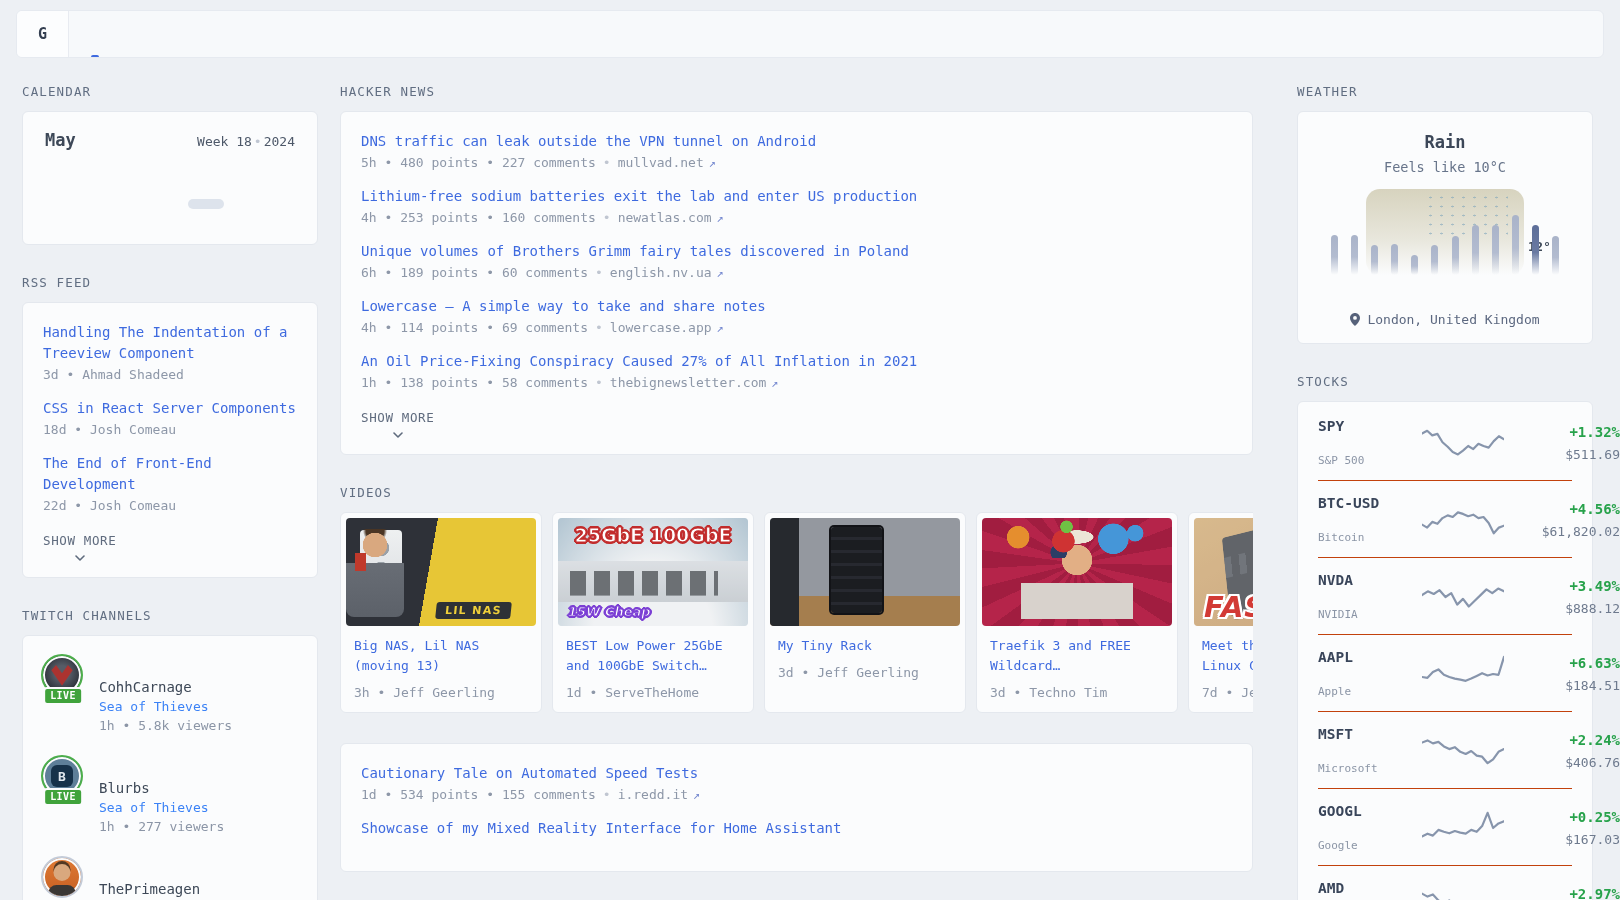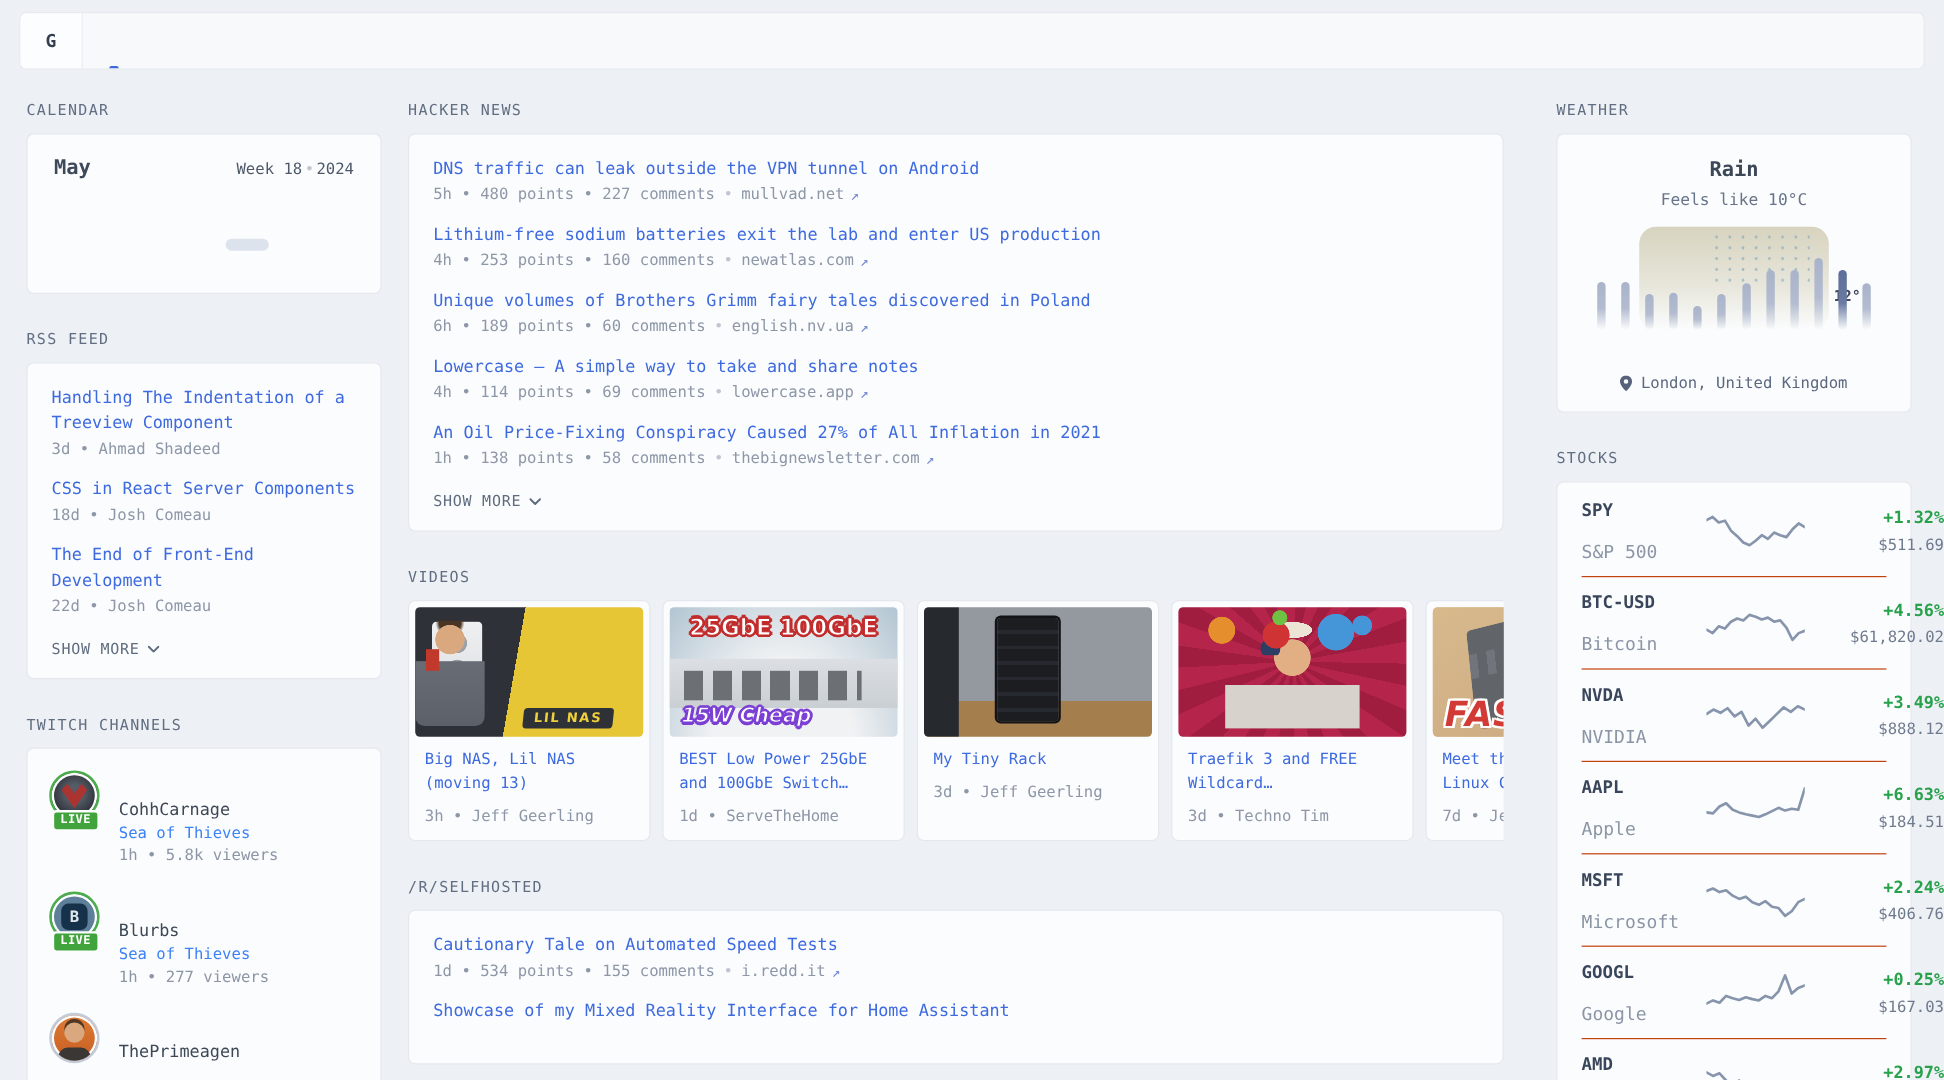--- a/index.html
+++ b/index.html
@@ -67,21 +67,21 @@
   
   .feed { padding:19px 20px 16px; }
   .feed-item { margin-bottom:16px; }
   .feed-title { font-size:14px; line-height:21px; color:#3e6adf; cursor:pointer; display:block; }
   .feed-meta { margin-top:3px; font-size:13px; color:#8d97a8; display:flex; align-items:center; white-space:nowrap; }
   .feed-meta .bullet { color:#c0c6d1; padding:0 7px; }
   .feed-meta .domain { color:#8d97a8; cursor:pointer; }
   .feed-meta .arrow { color:#7488d0; margin-left:5px; font-size:12px; }
   .show-more {
     display:inline-flex; align-items:center; gap:7px; margin-top:4px;
-    font-size:12.5px; letter-spacing:.05em; color:#5f6b7e; cursor:pointer;
+    font-size:12.5px; letter-spacing:.05em; color:#5f6b7e; cursor:pointer;flex-direction:column;
   }
   .show-more svg { display:block; }
 
   
   .twitch { padding:18px 18px 14px; }
   .tw-row { display:flex; align-items:flex-start; margin-bottom:22px; cursor:pointer; }
   .av-wrap { position:relative; width:44px; flex:none; }
   .avatar {
     position:relative; width:42px; height:42px; border-radius:50%;
     border:2px solid #4cae4b; box-shadow:inset 0 0 0 2px #fbfcfd; overflow:hidden;
@@ -142,21 +142,21 @@
   .thumb-switch::before { content:""; position:absolute; left:0; right:0; top:40%; height:38%;
     background:
       repeating-linear-gradient(90deg,#33373c 0 16px, rgba(0,0,0,0) 16px 24px),
       linear-gradient(#d2d6da,#b9bfc4);
     background-size:78% 60%, 100% 100%;
     background-position:12px 60%, 0 0;
     background-repeat:no-repeat; }
   .thumb-switch .tt1 { top:6px; left:0; width:100%; text-align:center; font-size:19px; color:#fff;
     -webkit-text-stroke:1px #c22c2c;
     text-shadow:-2px 0 #c22c2c,2px 0 #c22c2c,0 -2px #c22c2c,0 2px #c22c2c,-1px -1px #c22c2c,1px 1px #c22c2c,-1px 1px #c22c2c,1px -1px #c22c2c; }
-  .thumb-switch .tt2 { bottom:7px; left:10px; font-size:17px; color:#fff; font-style:italic;
+  .thumb-switch .tt2 { bottom:7px; left:10px; font-size:13px; color:#fff; font-style:italic;
     -webkit-text-stroke:1px #7b3fd4;
     text-shadow:-2px 0 #7b3fd4,2px 0 #7b3fd4,0 -2px #7b3fd4,0 2px #7b3fd4,-1px -1px #7b3fd4,1px 1px #7b3fd4,-1px 1px #7b3fd4,1px -1px #7b3fd4; }
 
   .thumb-rack { background:linear-gradient(180deg,#94989f 0 72%, #a57e4e 72%); }
   .thumb-rack::before { content:""; position:absolute; left:32%; top:8%; width:27%; height:80%;
     border-radius:3px; box-shadow:0 0 0 2px #121317;
     background:repeating-linear-gradient(180deg,#1b1d21 0 10px, #272930 10px 13px); }
   .thumb-rack::after { content:""; position:absolute; right:0; top:0; width:15%; height:100%; background:#26292e; }
 
   .thumb-traefik { background:repeating-conic-gradient(from -8deg at 50% 42%, #b5244a 0 11deg, #a11d40 11deg 22deg); }
@@ -216,21 +216,21 @@
   .w-loc svg { display:block; }
 
   
   .stocks { padding:2px 20px; }
   .stock-row {
     display:grid; grid-template-columns:104px 1fr 116px; align-items:center;
     padding:11.5px 0; cursor:pointer;
   }
   .stock-row + .stock-row { border-top:1px solid #c2410c; }
   .st-sym { font-size:14.5px; font-weight:600; color:#39455a; line-height:20px; }
-  .st-name { font-size:15px; color:#8b95a6; margin-top:16px; line-height:17px; }
+  .st-name { font-size:11px; color:#8b95a6; margin-top:16px; line-height:17px; }
   .st-spark { justify-self:center; }
   .st-right { text-align:right; }
   .st-chg { font-size:14px; font-weight:600; line-height:20px; }
   .st-chg.up { color:#27a24b; }
   .st-price { font-size:13px; color:#6e7a8e; margin-top:4px; line-height:17px; }
 </style>
 </head>
 <body>
 
 <div class="page">
@@ -487,21 +487,20 @@
               <div class="v-title">
                 <div>Meet the new</div>
                 <div>Linux Cluster…</div>
               </div>
               <div class="v-meta">7d • Jeff Geerling</div>
             </div>
           </div>
       </div>
 
       <div class="section">
-        <div class="section-title">/R/SELFHOSTED</div>
         <div class="card feed">
           <div>
 
           <div class="feed-item">
                 <span class="feed-title">Cautionary Tale on Automated Speed Tests</span>
                 <div class="feed-meta">
                   <span>1d • 534 points • 155 comments</span>
                   <span class="bullet">•</span>
                   <span class="domain">i.redd.it</span>
                   <span class="arrow">↗</span>

